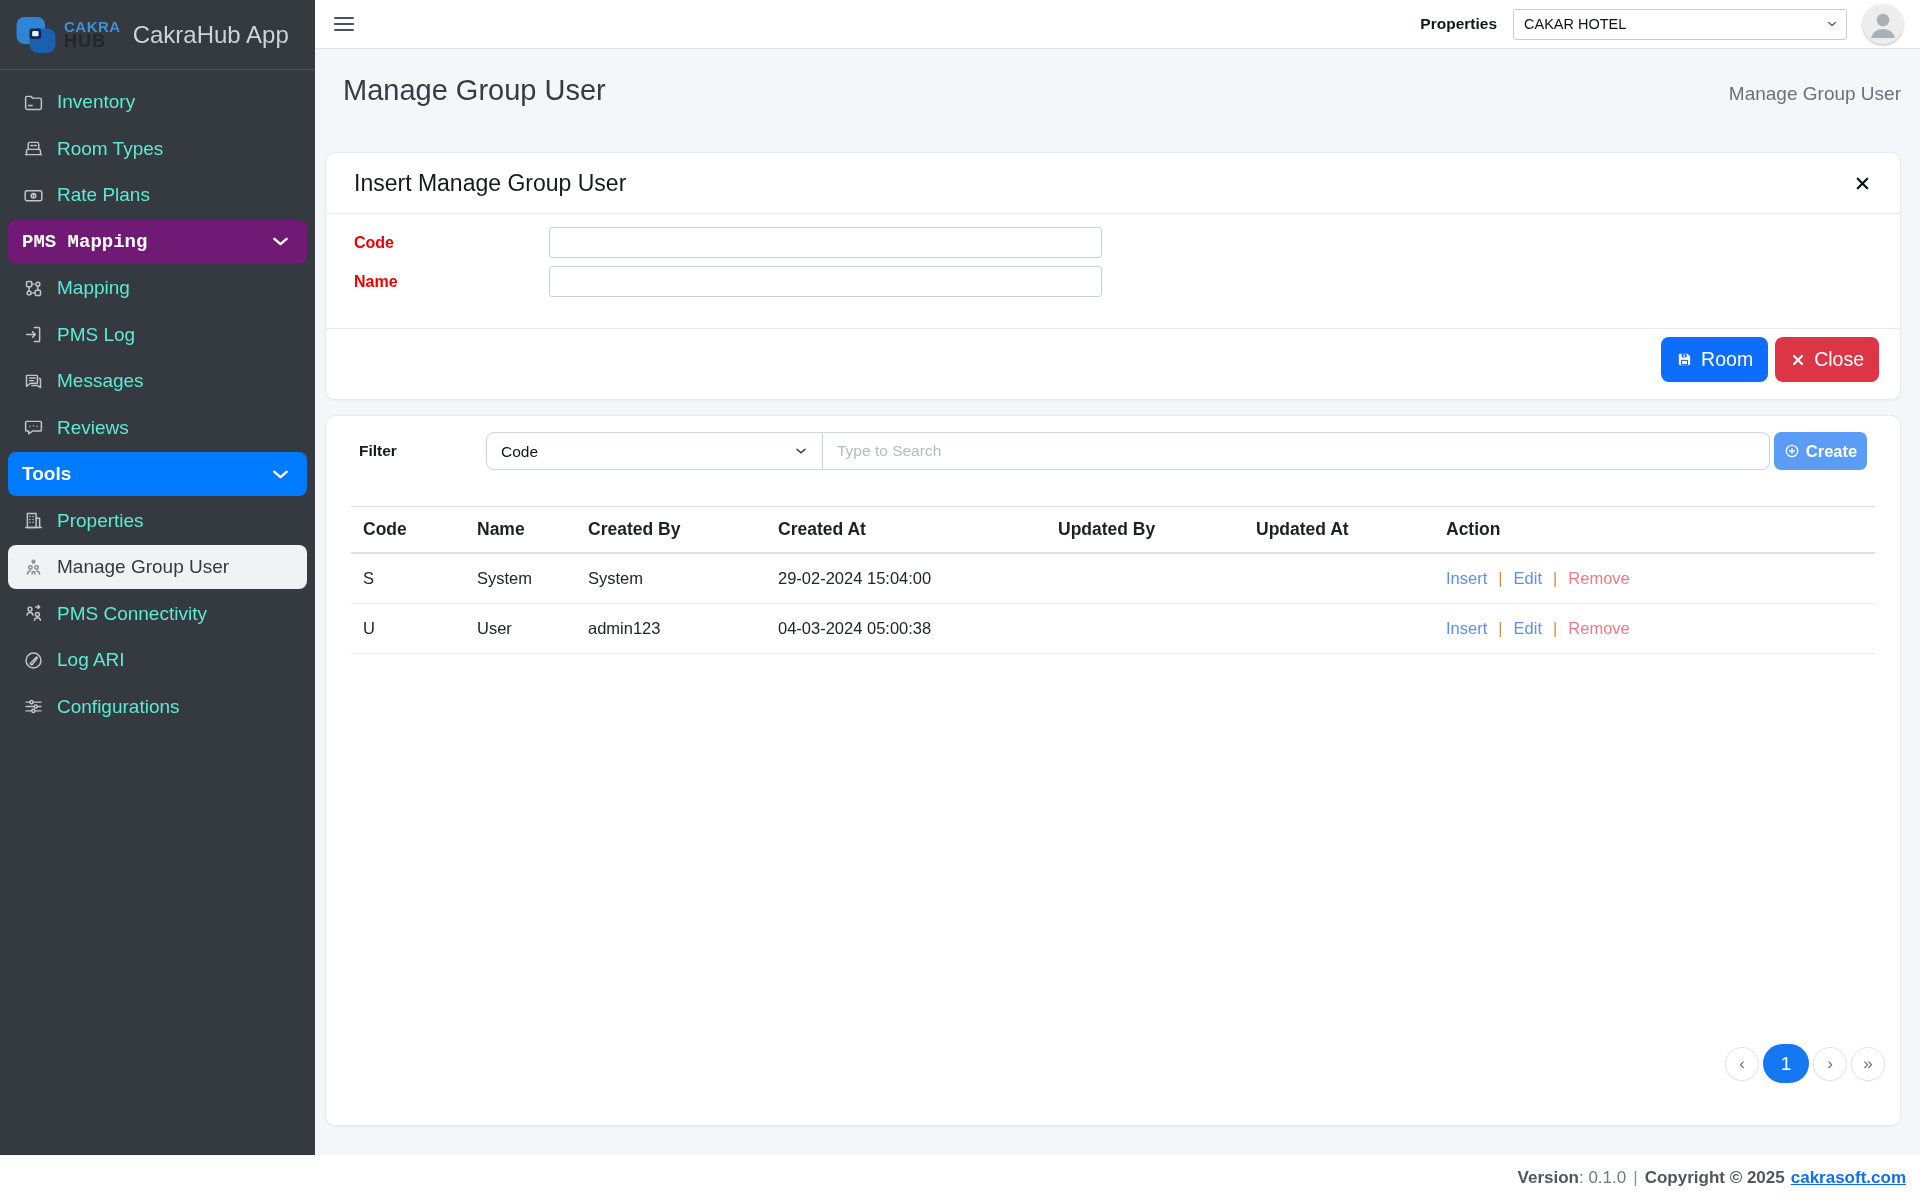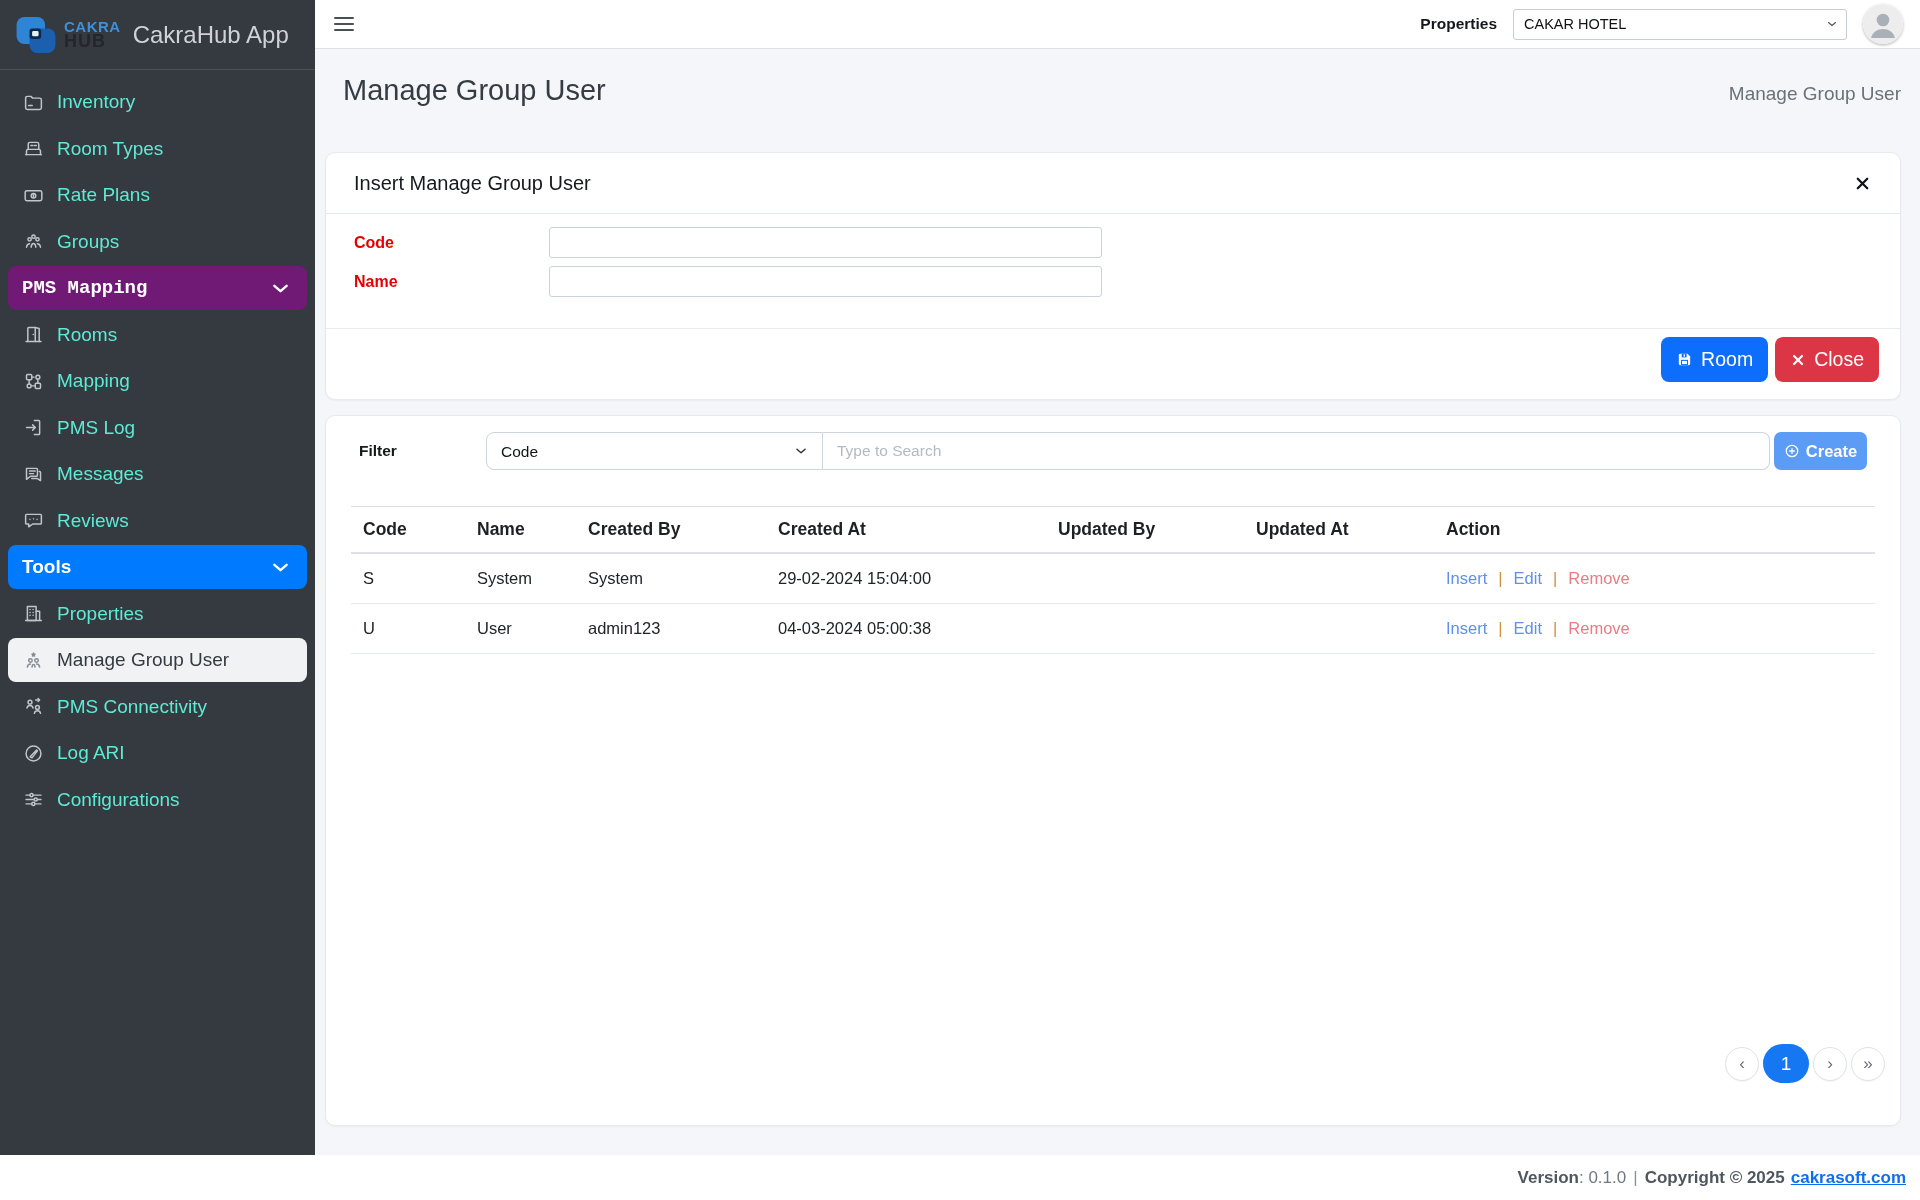--- a/index.html
+++ b/index.html
@@ -47,21 +47,21 @@
   .page-title { font-size:29px; font-weight:400; color:#363c43; }
   .breadcrumb { font-size:19px; color:#6b7178; }
 
   .card { background:#fff; border:1px solid #e6e9ed; border-radius:10px; margin:0 19px 0 10px;
           box-shadow:0 1px 2px rgba(0,0,0,.04); }
 
   
   .insert-card { margin-top:45px; }
   .ic-header { height:61px; display:flex; align-items:center; justify-content:space-between;
                padding:0 28px; border-bottom:1px solid #e4e8eb; }
-  .ic-title { font-size:20px; color:#17191c; }
+  .ic-title { font-size:23px; color:#17191c; }
   .x-btn { display:flex; cursor:pointer; }
   .ic-body { padding:13px 28px 31px; }
   .frow { display:grid; grid-template-columns:195px 553px; align-items:center; margin-bottom:8px; }
   .frow label { font-size:16px; font-weight:700; color:#e60000; }
   .frow input { height:31px; border:1px solid #ccd2d8; border-radius:3px; padding:0 8px; font-size:15px; font-family:inherit; }
   .ic-footer { border-top:1px solid #e7eaee; padding:8px 21px 17px; display:flex; justify-content:flex-end; gap:7px; }
   .btn { height:45px; border:none; border-radius:8px; color:#fff; font-size:19.5px; display:flex;
          align-items:center; gap:8px; padding:0 15px; cursor:pointer; font-family:inherit; }
   .btn-save { background:#0d6efd; }
   .btn-close { background:#dc3545; }
@@ -154,52 +154,30 @@
           <svg viewBox="0 0 24 24" fill="none" stroke="currentColor" stroke-width="1.7" stroke-linecap="round" stroke-linejoin="round">
               <rect x="2.5" y="6.5" width="19" height="11.5" rx="2"></rect>
               <circle cx="12" cy="12.2" r="2.6"></circle>
               <path d="M12 10.6v3.2"></path>
             </svg>
         </span>
         <span class="lbl">Rate Plans</span>
       </div>
 
 
-      <div class="sitem">
-        <span class="icn">
-          <svg viewBox="0 0 24 24" fill="none" stroke="currentColor" stroke-width="1.7" stroke-linecap="round" stroke-linejoin="round">
-              <circle cx="7.5" cy="9.5" r="1.9"></circle>
-              <circle cx="16.5" cy="9.5" r="1.9"></circle>
-              <circle cx="12" cy="6.5" r="1.9"></circle>
-              <path d="M4 18.5c.4-2.3 1.8-3.8 3.5-3.8M20 18.5c-.4-2.3-1.8-3.8-3.5-3.8M9.3 18.5c.3-2.6 1.4-4.2 2.7-4.2s2.4 1.6 2.7 4.2"></path>
-            </svg>
-        </span>
-        <span class="lbl">Groups</span>
-      </div>
 
       <div class="sitem hdr hdr-gray">
         <span class="lbl">PMS Mapping</span>
         <span class="icn chev">
           <svg width="15" height="15" viewBox="0 0 24 24" fill="none" stroke="currentColor" stroke-width="2.8" stroke-linecap="round" stroke-linejoin="round">
               <path d="M5 9l7 6 7-6"></path>
             </svg>
         </span>
       </div>
 
-      <div class="sitem">
-        <span class="icn">
-          <svg viewBox="0 0 24 24" fill="none" stroke="currentColor" stroke-width="1.7" stroke-linecap="round" stroke-linejoin="round">
-              <path d="M5.5 20V5a1 1 0 0 1 1-1H14v16"></path>
-              <path d="M14 4l4.5 1.2V20"></path>
-              <path d="M3.5 20h17"></path>
-              <circle cx="11.7" cy="12" r=".9" fill="currentColor" stroke="none"></circle>
-            </svg>
-        </span>
-        <span class="lbl">Rooms</span>
-      </div>
 
       <div class="sitem">
         <span class="icn">
           <svg viewBox="0 0 24 24" fill="none" stroke="currentColor" stroke-width="1.7" stroke-linecap="round" stroke-linejoin="round">
               <rect x="4" y="4" width="6" height="6" rx="1.2"></rect>
               <rect x="14" y="14" width="6" height="6" rx="1.2"></rect>
               <circle cx="17" cy="7" r="2.2"></circle>
               <circle cx="7" cy="17" r="2.2"></circle>
               <path d="M10 7h2.6M7 10v4.6M17 9.4V14M10 17h4"></path>
             </svg>

